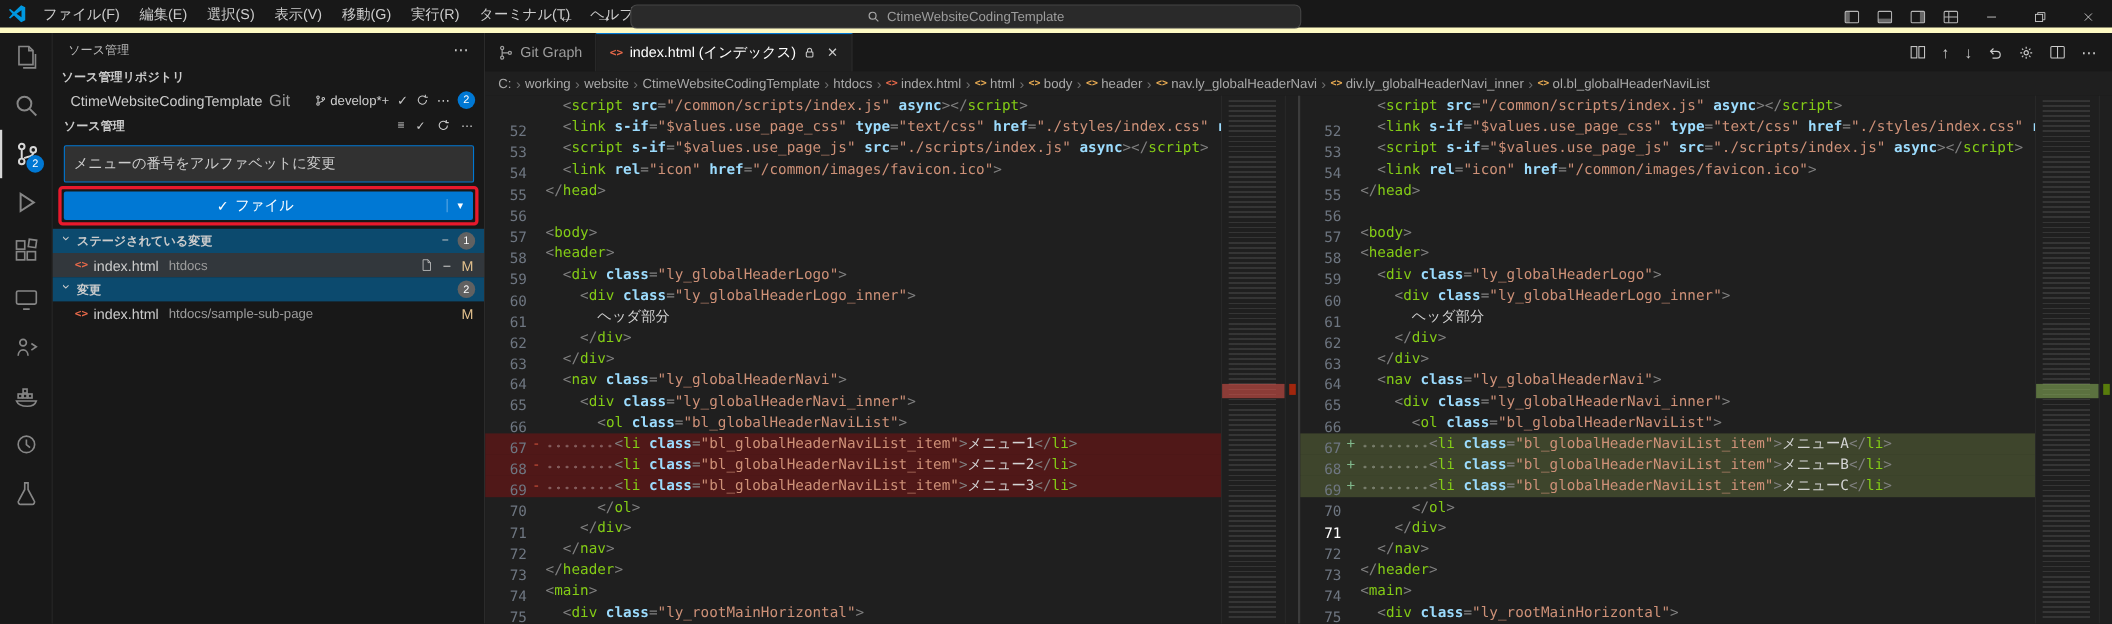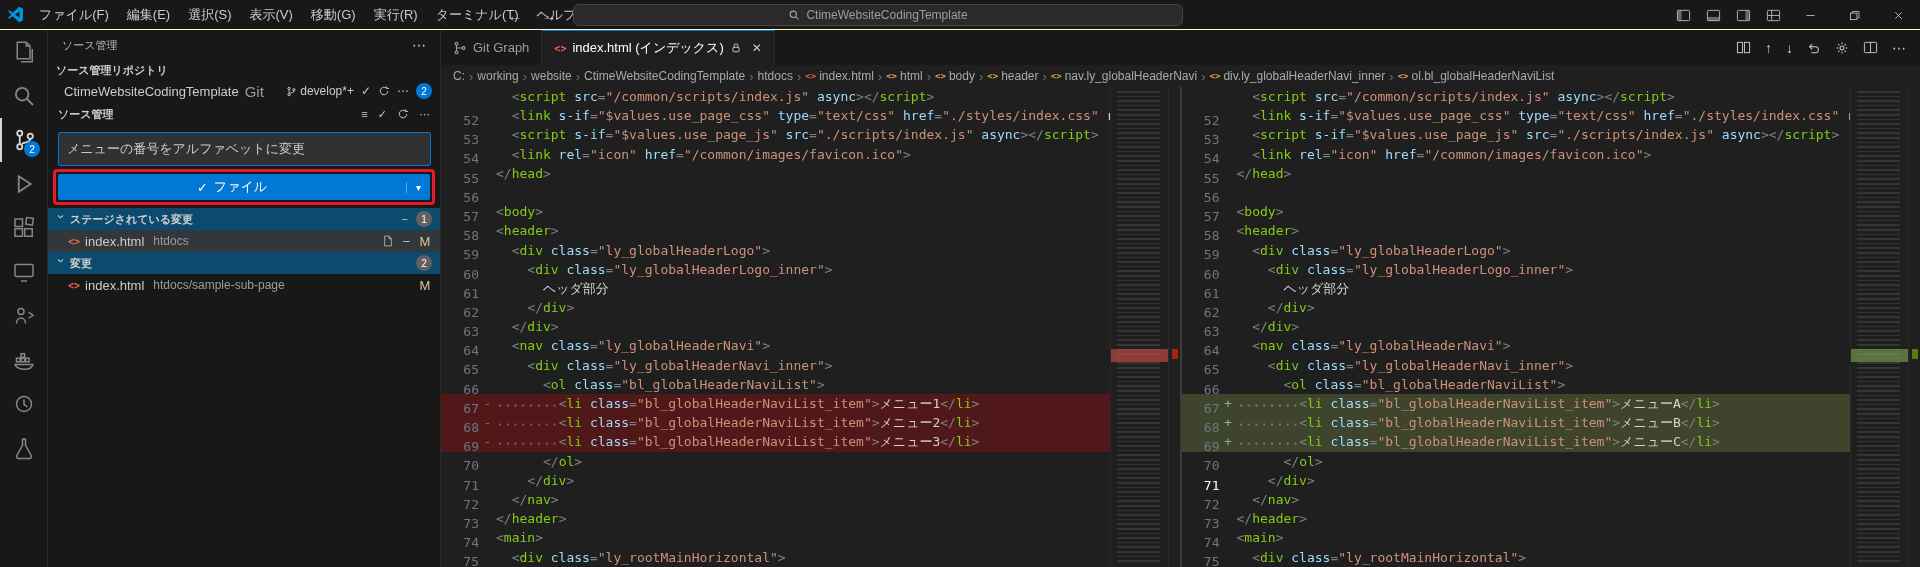--- a/index.html
+++ b/index.html
@@ -2,21 +2,21 @@
 <html><head>
 <meta charset="utf-8">
 <style>
   * { box-sizing: border-box; margin: 0; padding: 0; }
   html,body { width:1920px; height:567px; overflow:hidden; background:#1f1f1f;
     font-family:"Liberation Sans", sans-serif; font-size:13px; color:#cccccc; }
   svg { display:block; }
   .ico { color:#a9a9a9; }
 
   
-  .titlebar { position:relative; height:30px; background:#181818; border-bottom:1px solid #fef9c3;
+  .titlebar { position:relative; height:30px; background:#181818; border-bottom:5px solid #fef9c3;
     display:flex; align-items:center; }
   .vscode-logo { width:30px; display:flex; justify-content:center; }
   .menus { display:flex; }
   .menu-item { padding:0 9px; line-height:30px; font-size:13px; color:#cccccc; cursor:default; }
   .nav-center { position:absolute; left:505px; top:0; height:30px; display:flex; align-items:center; gap:14px; }
   .nav-arrow { color:#cccccc; font-size:15px; width:20px; text-align:center; }
   .command-center { width:610px; height:22px; background:#2a2a2a; border:1px solid #454545; border-radius:6px;
     display:flex; align-items:center; justify-content:center; gap:6px; color:#9d9d9d; font-size:12px; }
   .win-controls { position:absolute; right:0; top:0; height:30px; display:flex; align-items:center; }
   .layout-ico { width:30px; height:30px; display:flex; align-items:center; justify-content:center; color:#b6b6b6; }
@@ -90,21 +90,21 @@
   .lines { flex:1; min-width:0; overflow:hidden; font-family:"DejaVu Sans Mono",monospace; font-size:13px; }
   .line { display:flex; height:19.2px; line-height:19.2px; }
   .line .ln { width:38px; flex:none; text-align:right; color:#6e7681;margin-top:24px; }
   .line .sg { width:17px; flex:none; text-align:center; color:transparent; }
   .line .ct { flex:1; min-width:0; overflow:hidden; white-space:pre; }
   .line.del { background:rgba(255,0,0,0.22); }
   .line.del .sg { color:#c74e39; }
   .line.add { background:rgba(155,185,85,0.25); }
   .line.add .sg { color:#81b88b; }
   .line.cur .ln { color:#ffffff; }
-  .tk-p { color:#808080; } .tk-t { color:#84cc16; } .tk-a { color:#9cdcfe; }
+  .tk-p { color:#808080; } .tk-t { color:#84cc16; } .tk-a { color:#9cdcfe;font-weight:bold; }
   .tk-s { color:#ce9178; } .tk-x { color:#d4d4d4; }
   .line.del .tk-w, .line.add .tk-w {
     background-image: radial-gradient(circle at 3.9px 9.6px, rgba(255,255,255,0.30) 1px, transparent 1.5px);
     background-size: 7.8px 19.2px; }
 
   .minimap { width:58px; flex:none; position:relative; background:#1f1f1f; border-left:1px solid #282828; }
   .minimap::before { content:""; position:absolute; inset:4px 8px 4px 6px;
     background:repeating-linear-gradient(to bottom, rgba(200,200,200,0.13) 0 1.6px, transparent 1.6px 4.6px); }
   .minimap .dec { position:absolute; left:0; right:0; top:262px; height:13px; }
   .pane.left .dec { background:rgba(229,83,75,0.55); }

